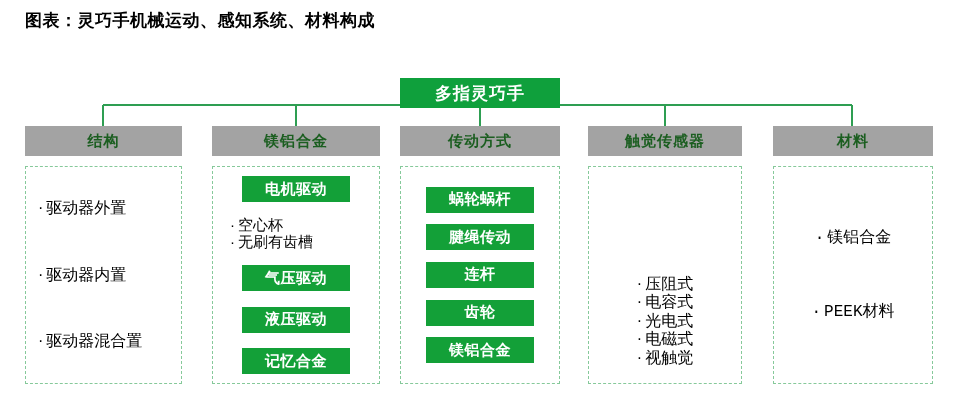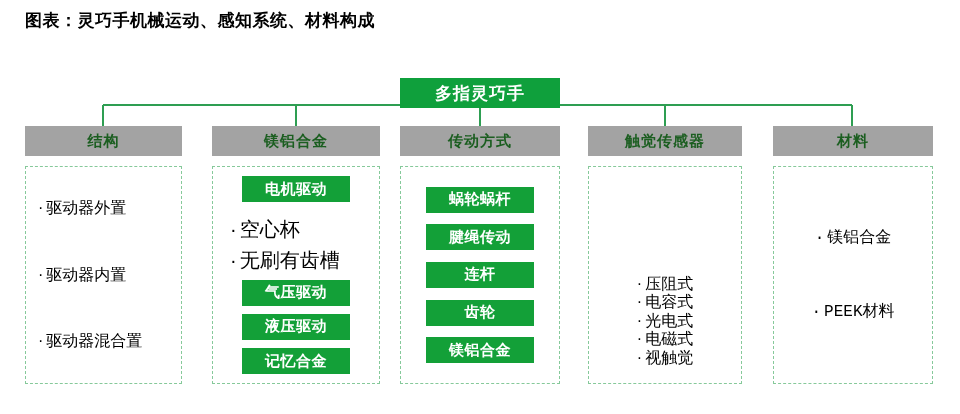--- a/index.html
+++ b/index.html
@@ -134,24 +134,23 @@
   }
 
   
   .sub-group {
     width: 108px;
     display: flex;
     flex-direction: column;
     align-items: flex-start;
   }
   .sub-group .bullet-item {
-    font-size: 20px;
+    font-size: 15px;
     line-height: 1.08;
     margin-left: -12px;
-    margin-top: 9px;
   }
 </style>
 </head>
 <body>
 
 <div id="chart-root">
 
   <div class="chart-title">图表：灵巧手机械运动、感知系统、材料构成</div>
 
   <svg class="connectors" viewBox="0 0 960 414" width="960" height="414">

